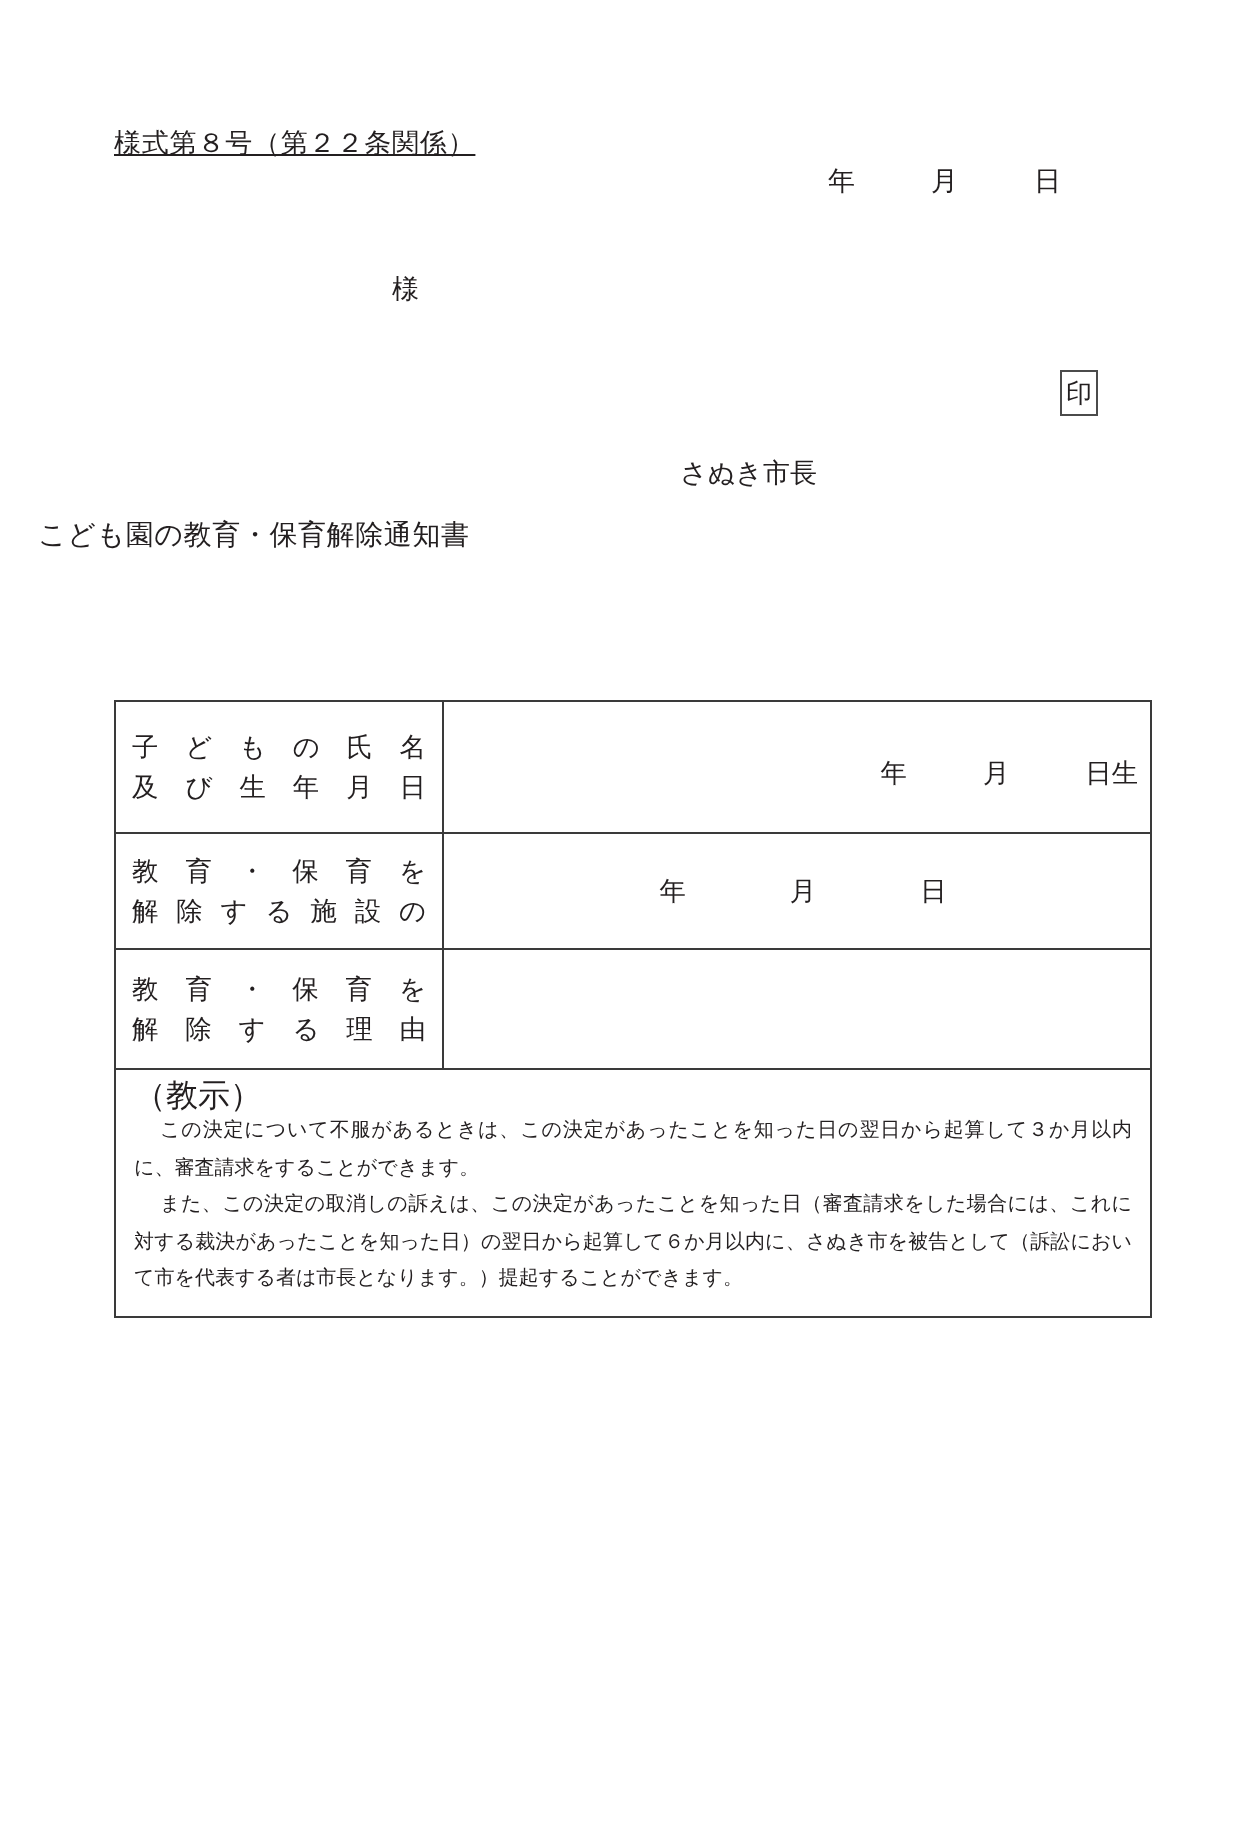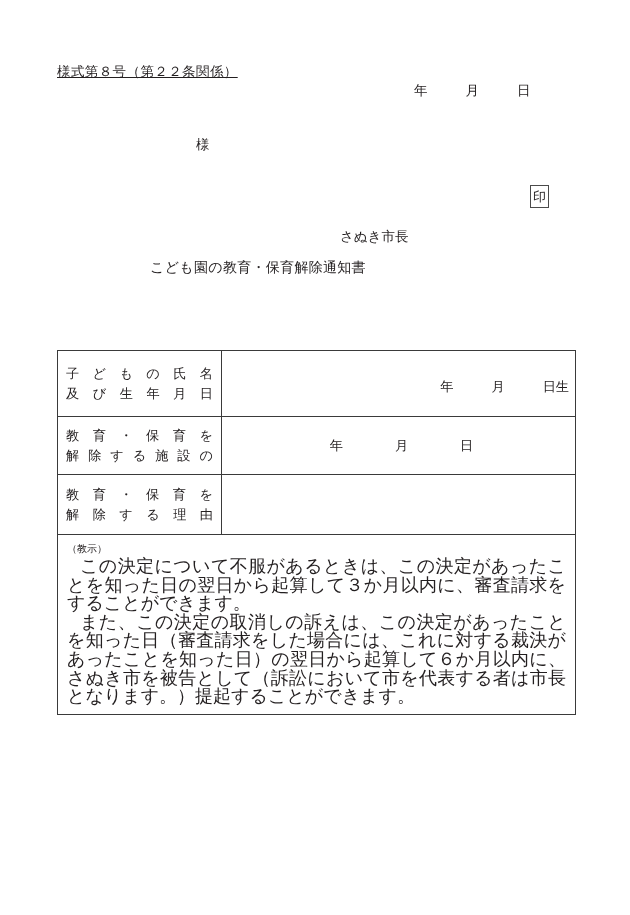--- a/index.html
+++ b/index.html
@@ -69,23 +69,23 @@
     font-size: 13px;
     line-height: 21px;
     text-align: center;
   }
 
   .doc-title {
     position: absolute;
     left: 0;
     top: 259px;
     width: 516px;
-    text-align: center;
     font-size: 14px;
     letter-spacing: 0.3px;
+    padding-left: 19px;
   }
 
   .lead-text {
     position: absolute;
     left: 57px;
     top: 313px;
     width: 520px;
     font-size: 13.6px;
     line-height: 19px;
     text-indent: 14px;
@@ -146,25 +146,25 @@
     padding-left: 6px;
   }
   .cancel-date .g1 { display:inline-block; width: 52px; }
   .cancel-date .g2 { display:inline-block; width: 52px; }
 
   
   .notice-cell {
     padding: 5px 9px 8px 9px !important;
   }
   .notice-head {
+    font-size: 16px;
+    line-height: 17px;
+  }
+  .notice-para {
     font-size: 10px;
-    line-height: 17px;
-  }
-  .notice-para {
-    font-size: 18px;
     line-height: 18.6px;
     text-indent: 13px;
     text-align: justify;
     margin: 0;
   }
 </style>
 </head>
 <body>
 
 <div class="page">

